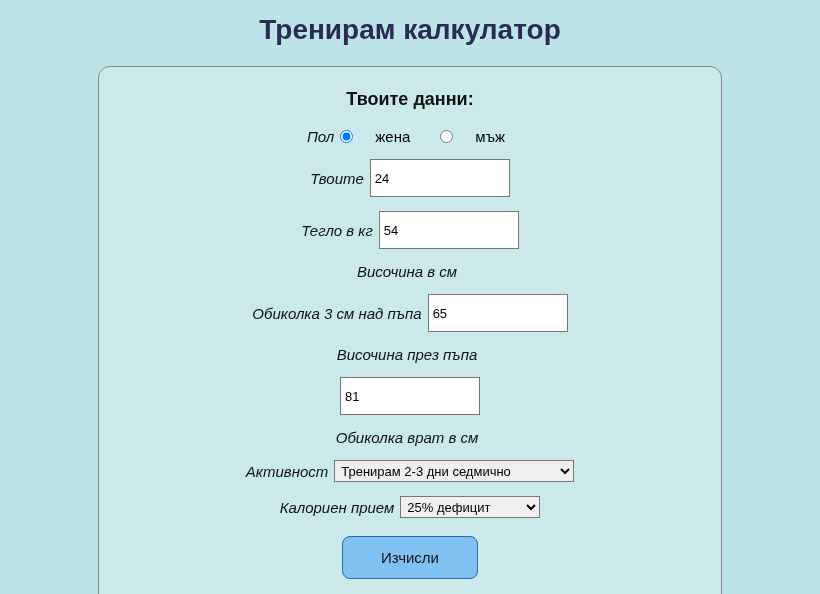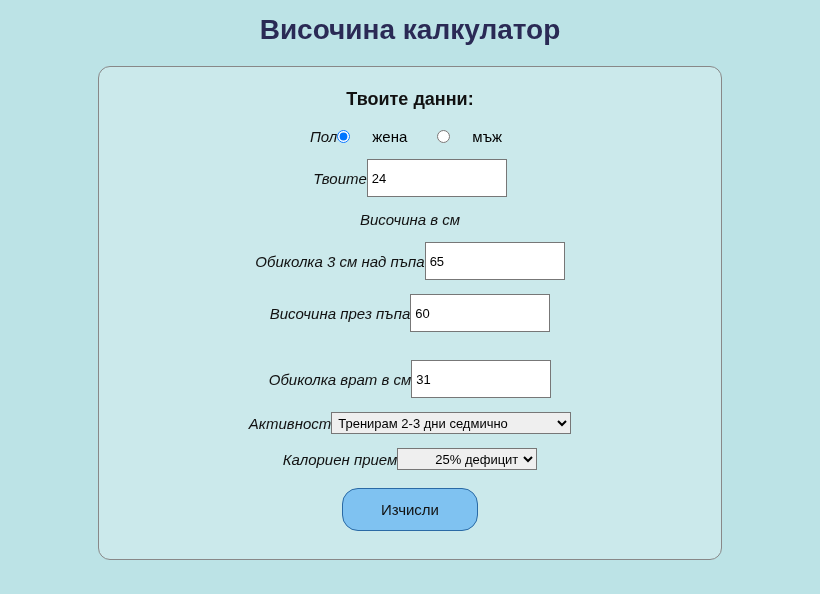--- a/index.html
+++ b/index.html
@@ -41,20 +41,21 @@
       display: flex;
       align-items: center;
       justify-content: center;
       margin-bottom: 14px;
     }
     .form-label {
       font-style: italic;
       font-size: 15px;
       color: #111;
       text-align: right;
+      padding-right: 6px;
     }
     .radio-group {
       display: inline-flex;
       align-items: center;
       gap: 22px;
       font-size: 15px;
       font-style: normal;
     }
     .radio-group label {
       font-style: normal;
@@ -73,84 +74,86 @@
       height: 22px;
       border: 1px solid #777;
       background: #efefef;
       padding: 0 2px;
     }
     select.activity {
       width: 240px;
     }
     select.intake {
       width: 140px;
-      text-align: right;
     }
     .submit-row {
       text-align: center;
       margin-top: 18px;
     }
     .submit-button {
       background: #7fc2f1;
       border: 1px solid #2a6aa5;
-      border-radius: 16px;
+      border-radius: 8px;
       padding: 12px 38px;
       font-size: 15px;
       color: #111;
       cursor: pointer;
     }
     input[type="radio"] {
       margin: 0;
     }
   </style>
 </head>
 <body>
 
-<h1 class="page-title">Височина калкулатор</h1>
+<h1 class="page-title">Тренирам калкулатор</h1>
 
 <div class="form-panel">
 
   <div class="form-heading">Твоите данни:</div>
 
   <div class="form-row">
     <span class="form-label">Пол</span>
     <span class="radio-group">
       <input type="radio" name="gender" checked="" style="">
       <label>жена</label>
       <input type="radio" name="gender" style="">
       <label>мъж</label>
     </span>
   </div>
 
   <div class="form-row">
     <span class="form-label">Твоите</span>
     <input type="text" value="24" style="">
   </div>
 
+  <div class="form-row">
+    <span class="form-label">Тегло в кг</span>
+    <input type="text" value="54" style="">
+  </div>
 
   <div class="form-row">
     <span class="form-label">Височина в см</span>
   </div>
 
   <div class="form-row">
     <span class="form-label">Обиколка 3 см над пъпа</span>
     <input type="text" value="65" style="">
   </div>
 
   <div class="form-row">
     <span class="form-label">Височина през пъпа</span>
-    <input type="text" value="60" style="">
   </div>
 
   <div class="form-row">
+    <input type="text" value="81" style="">
   </div>
 
   <div class="form-row">
     <span class="form-label">Обиколка врат в см</span>
-    <input type="text" value="31" style="">
   </div>
 
   <div class="form-row">
     <span class="form-label">Активност</span>
     <select class="activity">
       <option>Тренирам 2-3 дни седмично</option>
     </select>
   </div>
 
   <div class="form-row">

